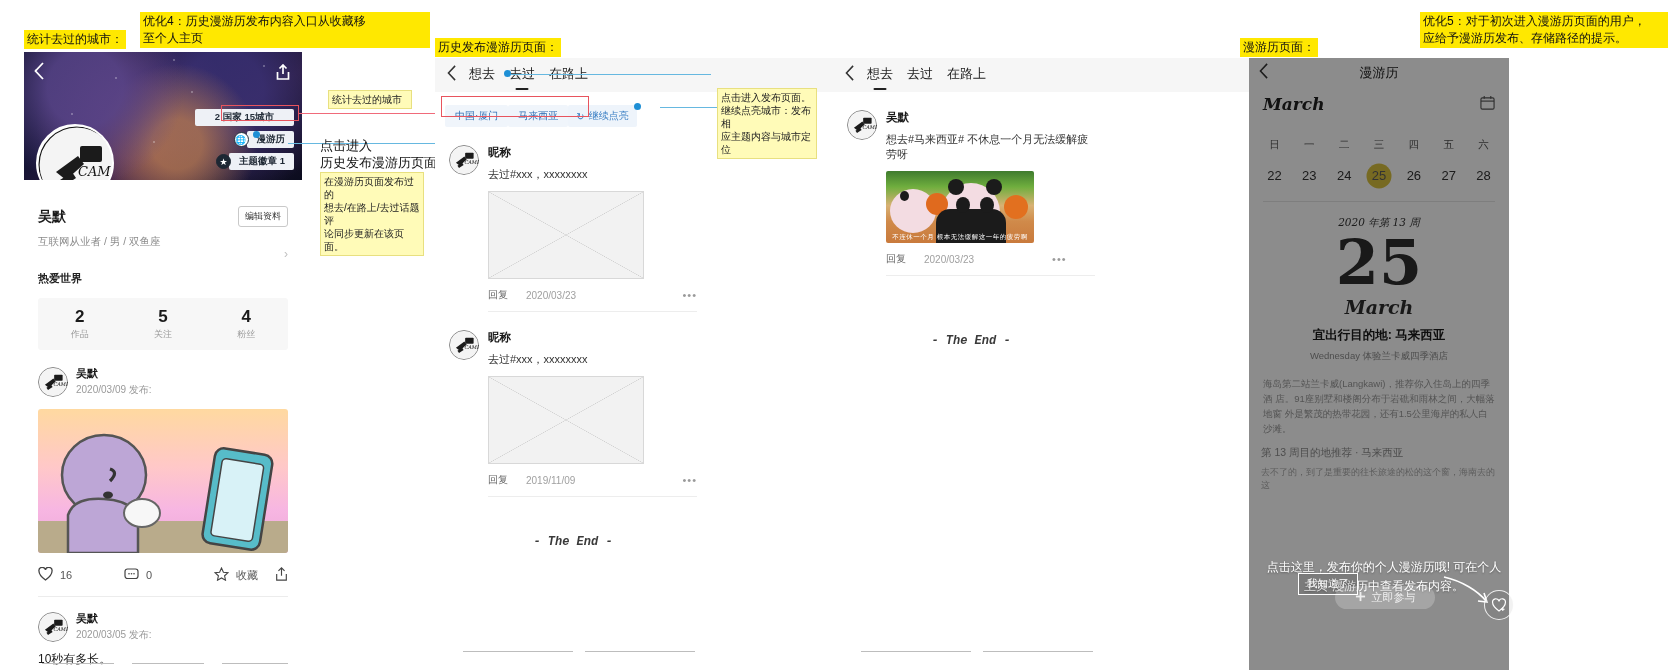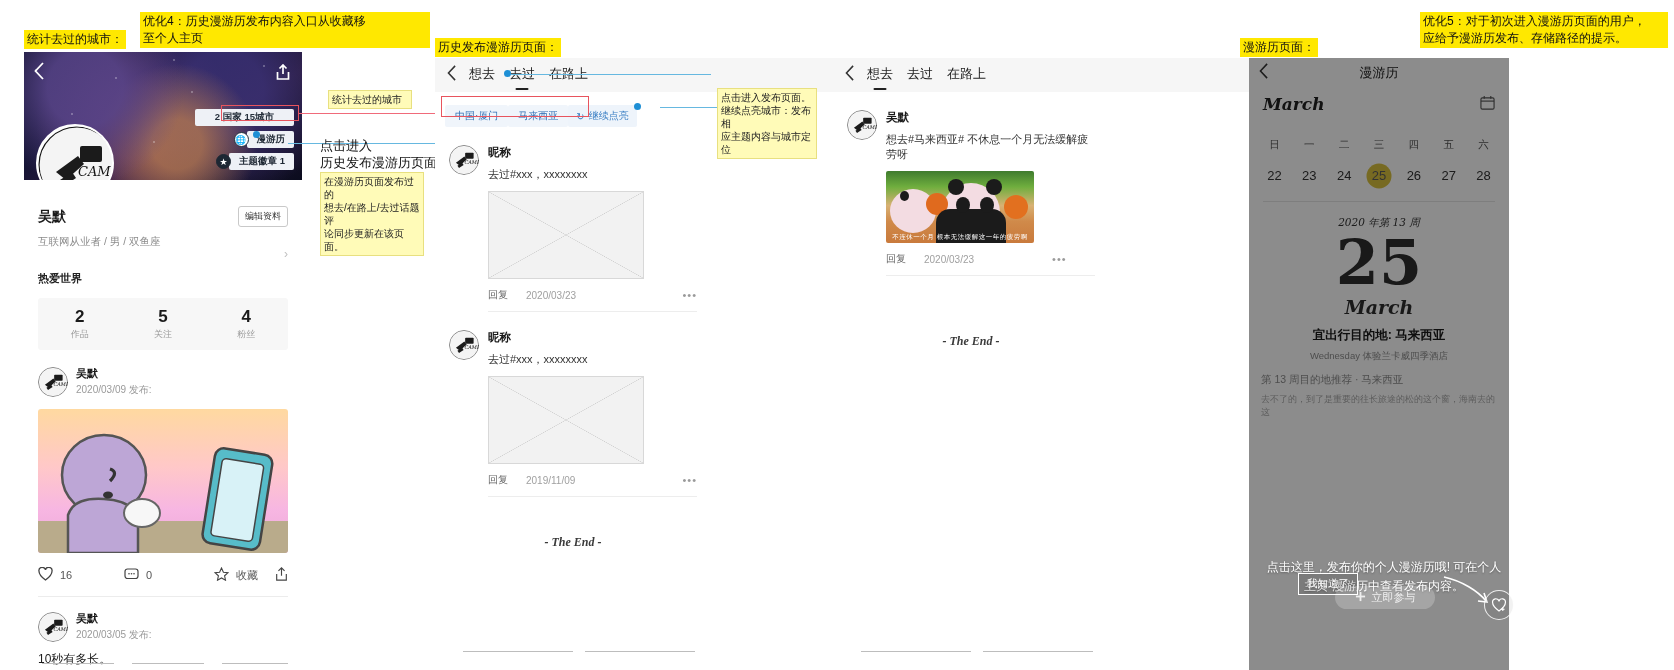--- a/index.html
+++ b/index.html
@@ -161,21 +161,21 @@
   }
   .ph-img::before, .ph-img::after {
     content:""; position:absolute; left:0; top:0; width:100%; height:100%;
     background: linear-gradient(to top right, transparent calc(50% - 0.5px), #cfcfcf 50%, transparent calc(50% + 0.5px));
   }
   .ph-img::after { background: linear-gradient(to bottom right, transparent calc(50% - 0.5px), #cfcfcf 50%, transparent calc(50% + 0.5px)); }
   .frow { display: flex; align-items: center; gap: 18px; margin-top: 9px; font-size: 10px; color: #666; }
   .frow .date { color: #a0a0a0; }
   .dots { margin-left: auto; color: #9a9a9a; letter-spacing: 1px; font-size: 11px;}
   .fsep { height: 1px; background: #ededed; margin-top: 9px; }
-  .theend { text-align: center; font-family: Liberation Serif, serif; font-style: italic; font-weight: 700; font-size: 12px; color: #3a3a3a; margin-top: 38px; }
+  .theend { text-align: center; font-family: Liberation Mono, monospace; font-style: italic; font-weight: 700; font-size: 12px; color: #3a3a3a; margin-top: 38px; }
   .bottom-bars { position:absolute; bottom: 0; left: 0; right: 0; height: 14px;}
   .bar { position:absolute; height:1.5px; background:#bdbdbd; }
 
   
   #p3 { left: 833px; top: 58px; width: 276px; height: 612px; }
   .panda {
     margin-top: 9px; width: 148px; height: 72px; border-radius: 2px; overflow: hidden; position: relative;
     background: linear-gradient(180deg,#3f7b2e 0%, #6fae3e 22%, #d8b173 48%, #d08a4a 70%, #c97a3c 100%);
   }
   .panda .pb1 { position:absolute; left:4px; bottom:10px; width:46px;height:44px;border-radius:50%;background:#f3dce2; }
@@ -638,20 +638,23 @@
           <div>26</div>
           <div>27</div>
           <div>28</div>
         </div>
         <div class="c-hr"></div>
         <div class="c-week">2020 年第 13 周</div>
         <div class="c-bignum">25</div>
         <div class="c-bigmon">March</div>
         <div class="c-dest">宜出行目的地: 马来西亚</div>
         <div class="c-sub">Wednesday 体验兰卡威四季酒店</div>
+        <div class="c-desc">海岛第二站兰卡威(Langkawi)，推荐你入住岛上的四季酒
+店。91座别墅和楼阁分布于岩礁和雨林之间，大幅落地窗
+外是繁茂的热带花园，还有1.5公里海岸的私人白沙滩。</div>
         <div class="c-foot">第 13 周目的地推荐 · 马来西亚</div>
         <div class="c-foot2">去不了的，到了是重要的往长旅途的松的这个窗，海南去的这</div>
       </div>
       <div class="p4-scrim"></div>
     </div>
   </div>
 
   <div class="tip-text">点击这里，发布你的个人漫游历哦!
 可在个人主页-漫游历中查看发布内容。</div>
   <div class="tip-btn">我知道了</div>

